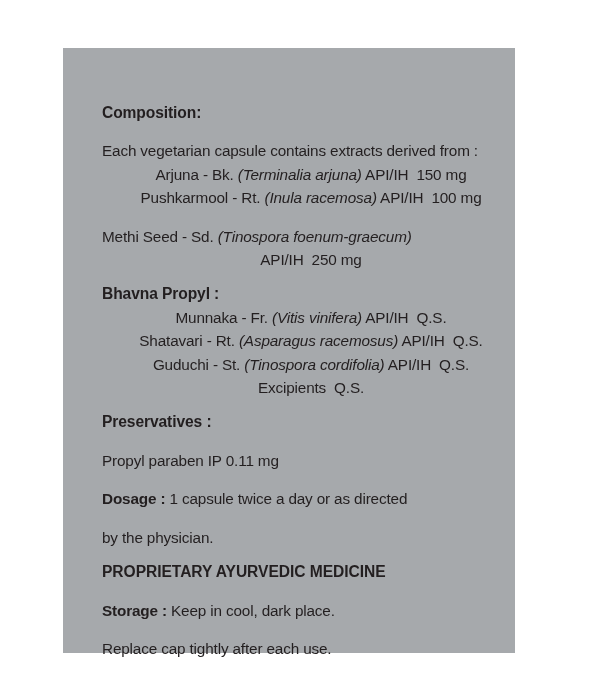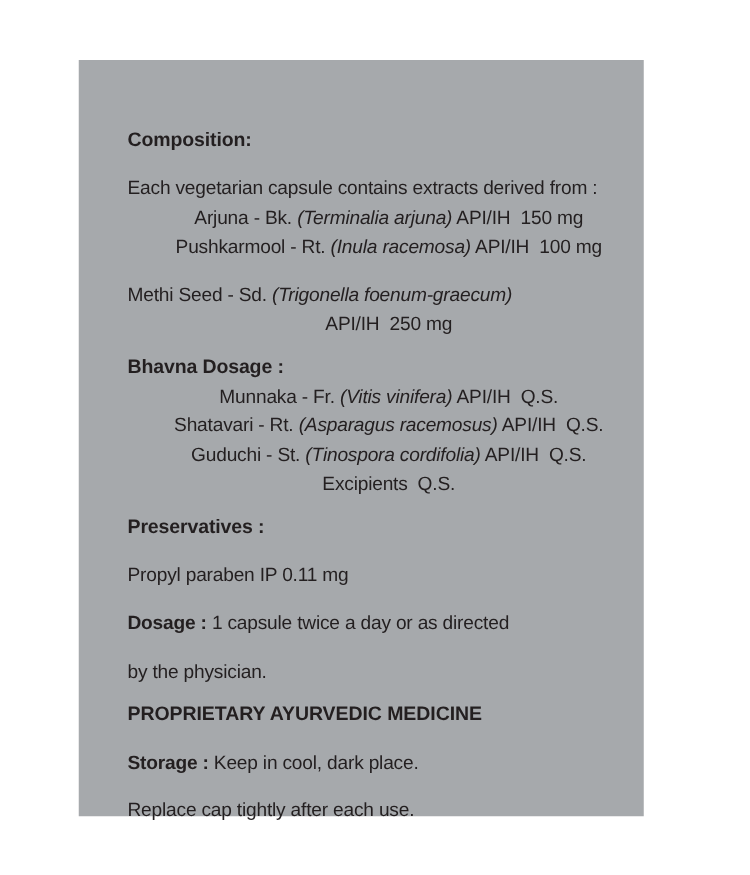--- a/index.html
+++ b/index.html
@@ -73,29 +73,29 @@
       <div class="row">
         <span class="nm"><span>Arjuna - Bk. </span><span class="ital">(Terminalia arjuna)</span><span> API/IH</span></span>
         <span class="val">150 mg</span>
       </div>
 
       <div class="row">
         <span class="nm"><span>Pushkarmool - Rt. </span><span class="ital">(Inula racemosa)</span><span> API/IH</span></span>
         <span class="val">100 mg</span>
       </div>
 
-      <div class="line"><span>Methi Seed - Sd. </span><span class="ital">(Trigonella foenum-graecum)</span></div>
+      <div class="line"><span>Methi Seed - Sd. </span><span class="ital">(Tinospora foenum-graecum)</span></div>
       <div class="row">
         <span class="nm">API/IH</span>
         <span class="val">250 mg</span>
       </div>
     </div>
 
     <div class="section">
-      <div class="heading">Bhavna Dosage :</div>
+      <div class="heading">Bhavna Propyl :</div>
 
       <div class="row">
         <span class="nm"><span>Munnaka - Fr. </span><span class="ital">(Vitis vinifera)</span><span> API/IH</span></span>
         <span class="val">Q.S.</span>
       </div>
 
       <div class="row">
         <span class="nm"><span>Shatavari - Rt. </span><span class="ital">(Asparagus racemosus)</span><span> API/IH</span></span>
         <span class="val">Q.S.</span>
       </div>

